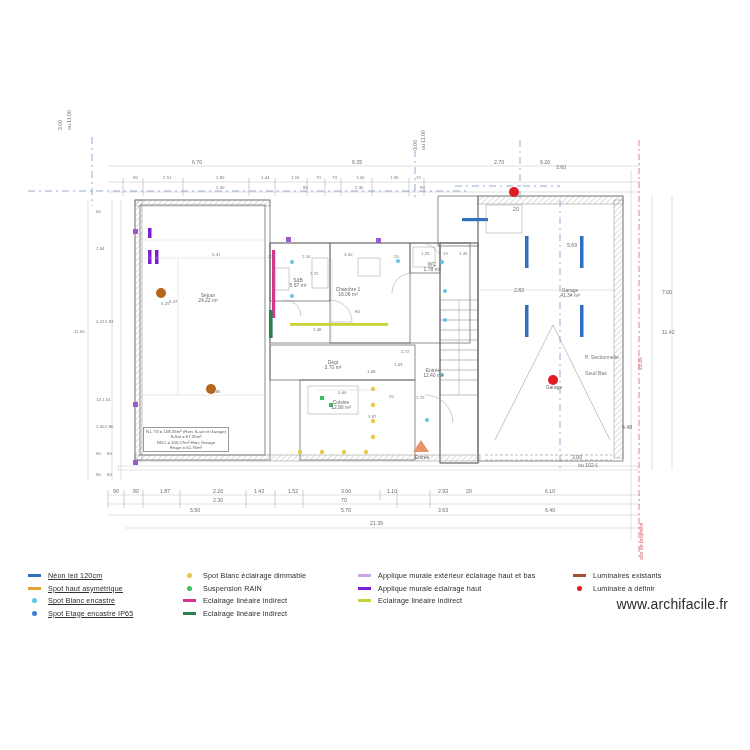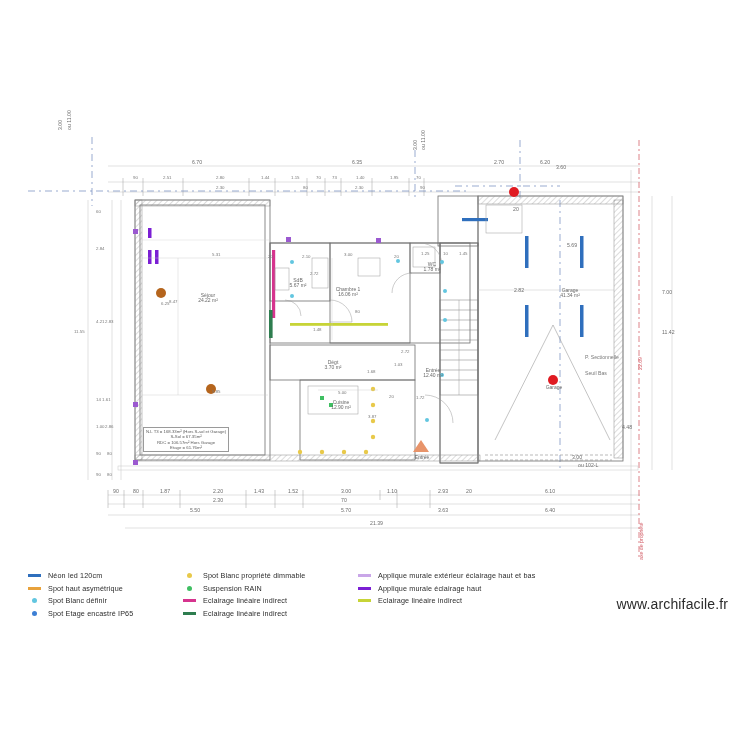--- a/index.html
+++ b/index.html
@@ -32,21 +32,21 @@
     position: absolute;
     left: 28px;
     top: 570px;
     width: 700px;
     height: 44px;
   }
   .legend-col {
     position: absolute;
     top: 0;
   }
-  .legend-col.c1 { left: 0px;   width: 160px; }
+  .legend-col.c1 { left: 0px;   width: 160px; text-decoration: underline; }
   .legend-col.c2 { left: 155px; width: 180px; }
   .legend-col.c3 { left: 330px; width: 240px; }
   .legend-col.c4 { left: 545px; width: 160px; }
 
   .legend-row {
     display: flex;
     align-items: center;
     height: 11px;
     margin-bottom: 1.5px;
     white-space: nowrap;
@@ -492,35 +492,35 @@
         <div class="legend-row">
           <span class="legend-swatch">
             <span class="sw-bar" style="background: rgb(232, 162, 60);"></span>
           </span>
           <span class="legend-label">Spot haut asymétrique</span>
         </div>
         <div class="legend-row">
           <span class="legend-swatch">
             <span class="sw-dot" style="background: rgb(98, 198, 224);"></span>
           </span>
-          <span class="legend-label">Spot Blanc définir</span>
+          <span class="legend-label">Spot Blanc encastré</span>
         </div>
         <div class="legend-row">
           <span class="legend-swatch">
             <span class="sw-dot" style="background: rgb(61, 127, 212);"></span>
           </span>
           <span class="legend-label">Spot Etage encastré IP65</span>
         </div>
       </div>
     <div class="legend-col c2">
         <div class="legend-row">
           <span class="legend-swatch">
             <span class="sw-dot" style="background: rgb(232, 201, 74);"></span>
           </span>
-          <span class="legend-label">Spot Blanc propriété dimmable</span>
+          <span class="legend-label">Spot Blanc éclairage dimmable</span>
         </div>
         <div class="legend-row">
           <span class="legend-swatch">
             <span class="sw-dot" style="background: rgb(63, 191, 98);"></span>
           </span>
           <span class="legend-label">Suspension RAIN</span>
         </div>
         <div class="legend-row">
           <span class="legend-swatch">
             <span class="sw-bar" style="background: rgb(214, 52, 142);"></span>
@@ -547,17 +547,31 @@
           </span>
           <span class="legend-label">Applique murale éclairage haut</span>
         </div>
         <div class="legend-row">
           <span class="legend-swatch">
             <span class="sw-bar" style="background: rgb(199, 212, 55);"></span>
           </span>
           <span class="legend-label">Eclairage linéaire indirect</span>
         </div>
       </div>
+    <div class="legend-col c4">
+        <div class="legend-row">
+          <span class="legend-swatch">
+            <span class="sw-bar" style="background: rgb(160, 82, 45);"></span>
+          </span>
+          <span class="legend-label">Luminaires existants</span>
+        </div>
+        <div class="legend-row">
+          <span class="legend-swatch">
+            <span class="sw-dot" style="background: rgb(224, 27, 34);"></span>
+          </span>
+          <span class="legend-label">Luminaire à définir</span>
+        </div>
+      </div>
   </div>
 
   <div id="watermark">www.archifacile.fr</div>
 
 </div>
 
 </body></html>

